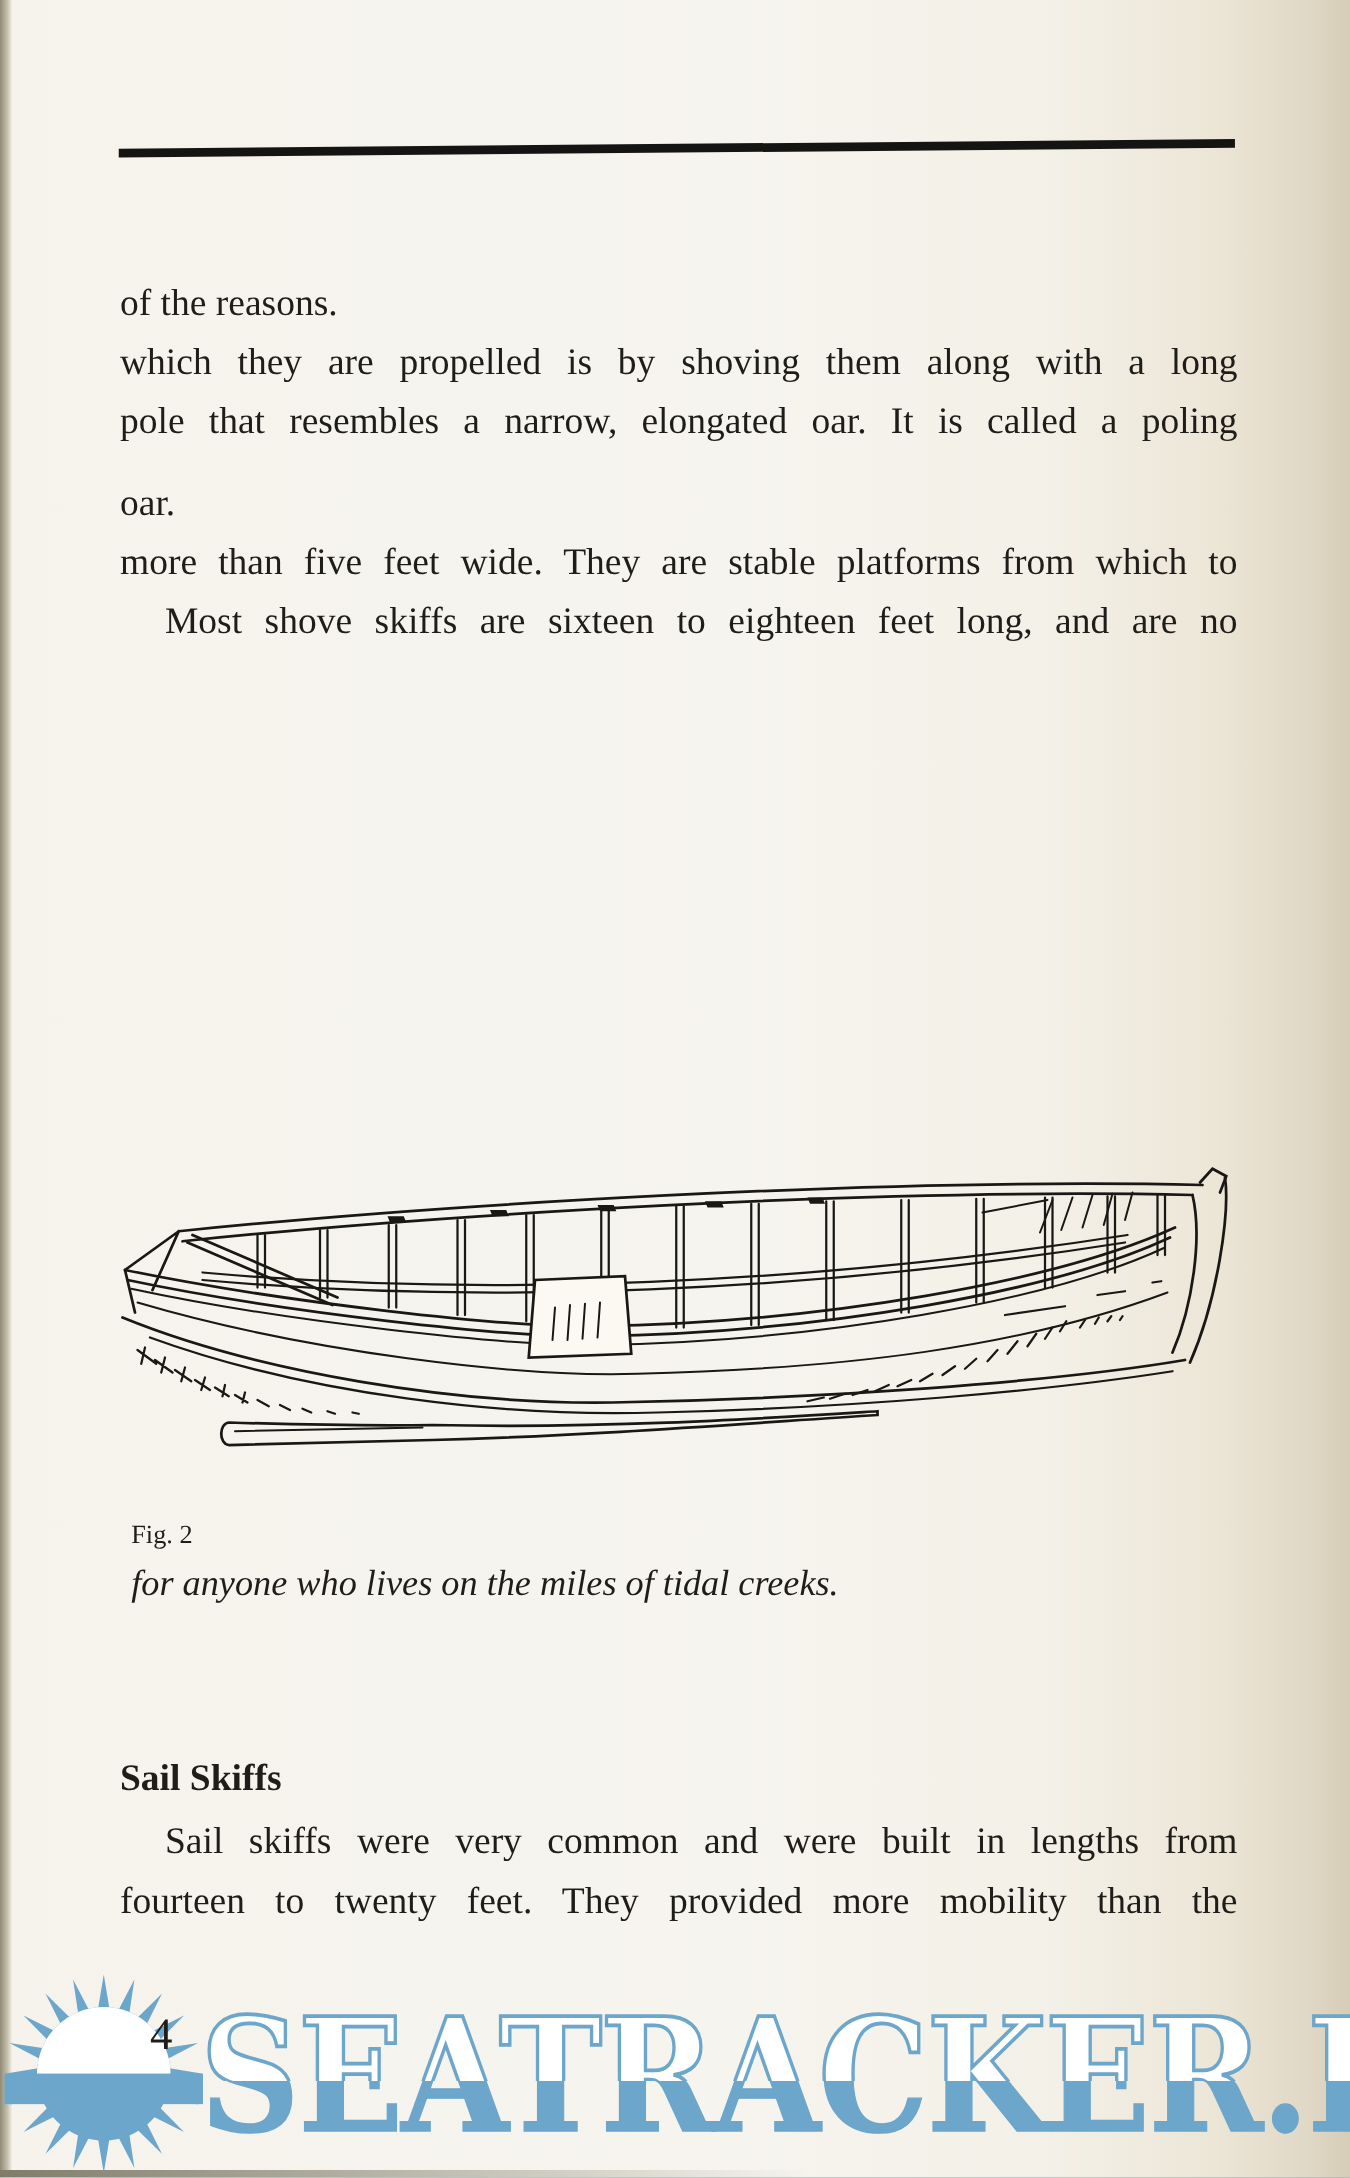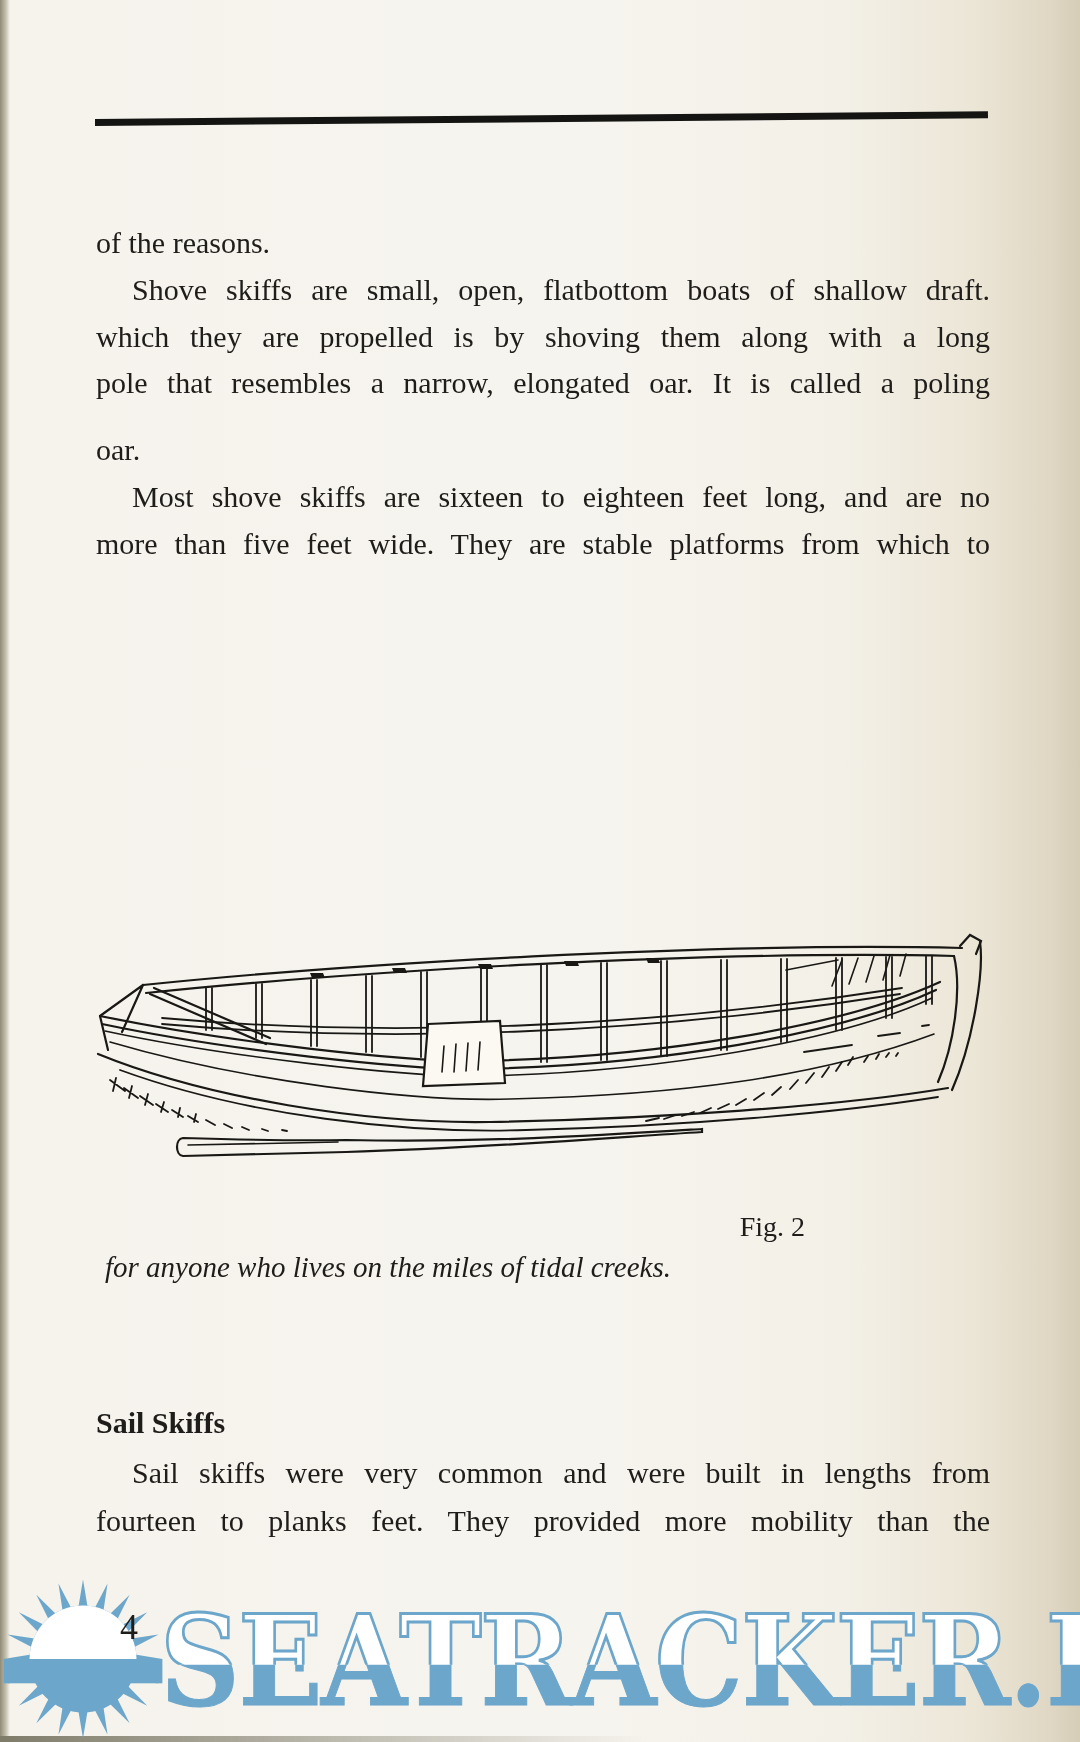--- a/index.html
+++ b/index.html
@@ -16,21 +16,21 @@
   .edge-bottom{position:absolute;left:0;bottom:0;width:60%;height:6px;
     background:linear-gradient(90deg,#7f7c6a 0%,rgba(127,124,106,0) 100%);}
   .running-header{position:absolute;left:95px;top:66px;font-size:27px;font-weight:bold;letter-spacing:.2px;}
   .header-rule{position:absolute;left:95px;top:119px;width:893px;height:7px;background:#141412;transform:rotate(-0.5deg);transform-origin:left center;}
   .bodyblock{position:absolute;left:96px;top:200px;width:894px;}
   .line{height:46.8px;line-height:46.8px;font-size:30px;text-align:justify;text-align-last:justify;}
   .line.last{text-align:left;text-align-last:left;margin-top:20px;}
   .indent{text-indent:36px;}
   .boat-svg{position:absolute;left:86px;top:930px;width:910px;height:236px;}
   .caption{position:absolute;left:105px;top:1206px;width:700px;}
-  .fig-label{font-size:28px;line-height:42px;text-align:right;}
+  .fig-label{font-size:21px;line-height:42px;}
   .cap-line{font-size:29px;line-height:39px;font-style:italic;}
   .section-heading{position:absolute;left:96px;top:1406px;width:894px;font-size:30px;font-weight:bold;line-height:34px;}
   .sailblock{position:absolute;left:96px;top:1449px;width:894px;}
   .sailblock .line{height:48px;line-height:48px;}
   .page-number{position:absolute;left:120px;top:1606px;font-size:36px;z-index:6;}
   .sun-svg{position:absolute;left:2px;top:1576px;width:162px;height:166px;z-index:4;}
   .watermark{position:absolute;left:160px;top:1598px;height:126px;z-index:5;transform:scaleX(0.88);transform-origin:left top;white-space:nowrap;}
   .wm-layer{position:absolute;left:0;top:0;font-size:126px;line-height:126px;font-weight:bold;letter-spacing:-2px;font-family:"DejaVu Serif","Liberation Serif",serif;}
   .wm-top{color:#ffffff;-webkit-text-stroke:3px #6ca6cb;clip-path:inset(0 0 47% 0);}
   .wm-bottom{color:#6ca6cb;-webkit-text-stroke:1px #6ca6cb;clip-path:inset(52% 0 0 0);}
@@ -40,26 +40,25 @@
 
 <div id="page">
 
   <div class="edge-left"></div>
   <div class="edge-bottom"></div>
 
   <div class="header-rule"></div>
 
   <div class="bodyblock">
     <div class="line last">of the reasons.</div>
-    <div class="line indent">Shove skiffs are small, open, flatbottom boats of shallow draft.</div>
     <div class="line">which they are propelled is by shoving them along with a long</div>
     <div class="line">pole that resembles a narrow, elongated oar. It is called a poling</div>
     <div class="line last">oar.</div>
+    <div class="line">more than five feet wide. They are stable platforms from which to</div>
     <div class="line indent">Most shove skiffs are sixteen to eighteen feet long, and are no</div>
-    <div class="line">more than five feet wide. They are stable platforms from which to</div>
   </div>
 
   <svg class="boat-svg" viewBox="0 0 910 236" fill="none" stroke="#191815" stroke-width="2.2" stroke-linecap="round">
 
     <path d="M 57,55 C 260,34 620,12 876,18"></path>
     <path d="M 60,63 C 260,42 620,20 868,26"></path>
 
     <path d="M 874,16 L 884,5 L 895,11 L 890,24"></path>
     <path d="M 894,12 C 898,40 888,110 866,160"></path>
     <path d="M 868,26 C 876,60 868,115 852,152"></path>
@@ -98,21 +97,21 @@
 
   <div class="caption">
     <div class="fig-label">Fig. 2</div>
     <div class="cap-line">for anyone who lives on the miles of tidal creeks.</div>
   </div>
 
   <div class="section-heading">Sail Skiffs</div>
 
   <div class="sailblock">
     <div class="line indent">Sail skiffs were very common and were built in lengths from</div>
-    <div class="line">fourteen to planks feet. They provided more mobility than the</div>
+    <div class="line">fourteen to twenty feet. They provided more mobility than the</div>
   </div>
 
   <div class="page-number">4</div>
 
   <svg class="sun-svg" viewBox="0 0 200 200">
     <g fill="#6ca6cb">
       <polygon points="100,2 90,62 110,62"></polygon>
       <polygon points="100,2 90,62 110,62" transform="rotate(18 100 100)"></polygon>
       <polygon points="100,2 90,62 110,62" transform="rotate(36 100 100)"></polygon>
       <polygon points="100,2 90,62 110,62" transform="rotate(54 100 100)"></polygon>

